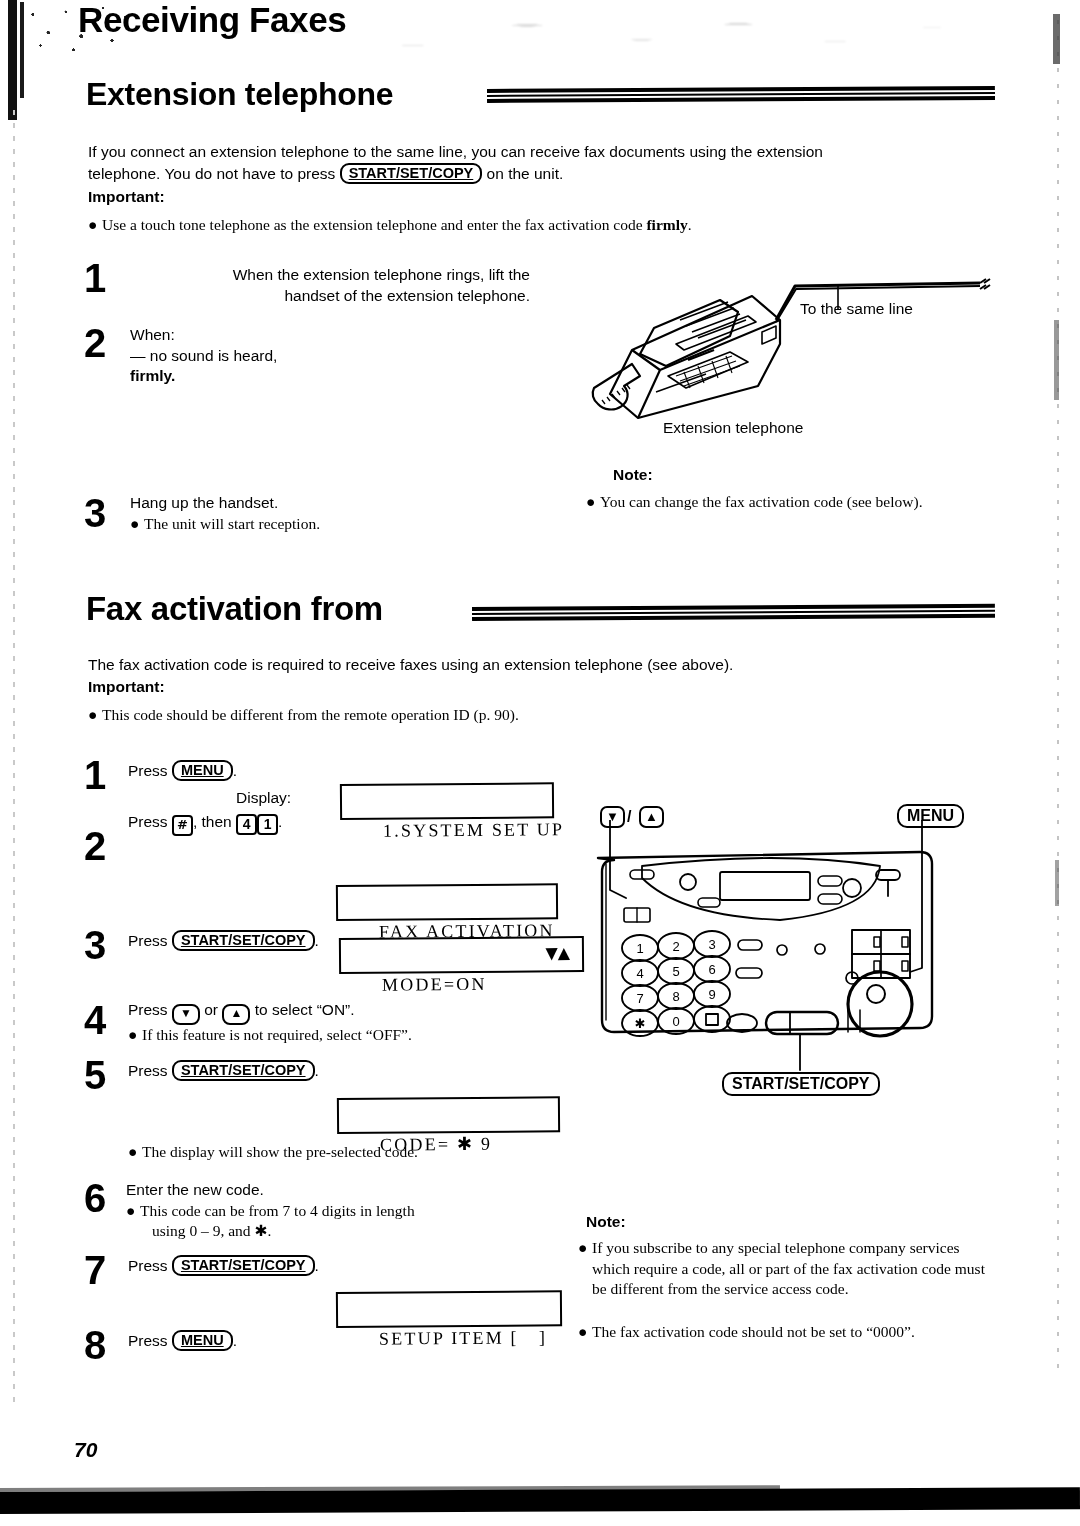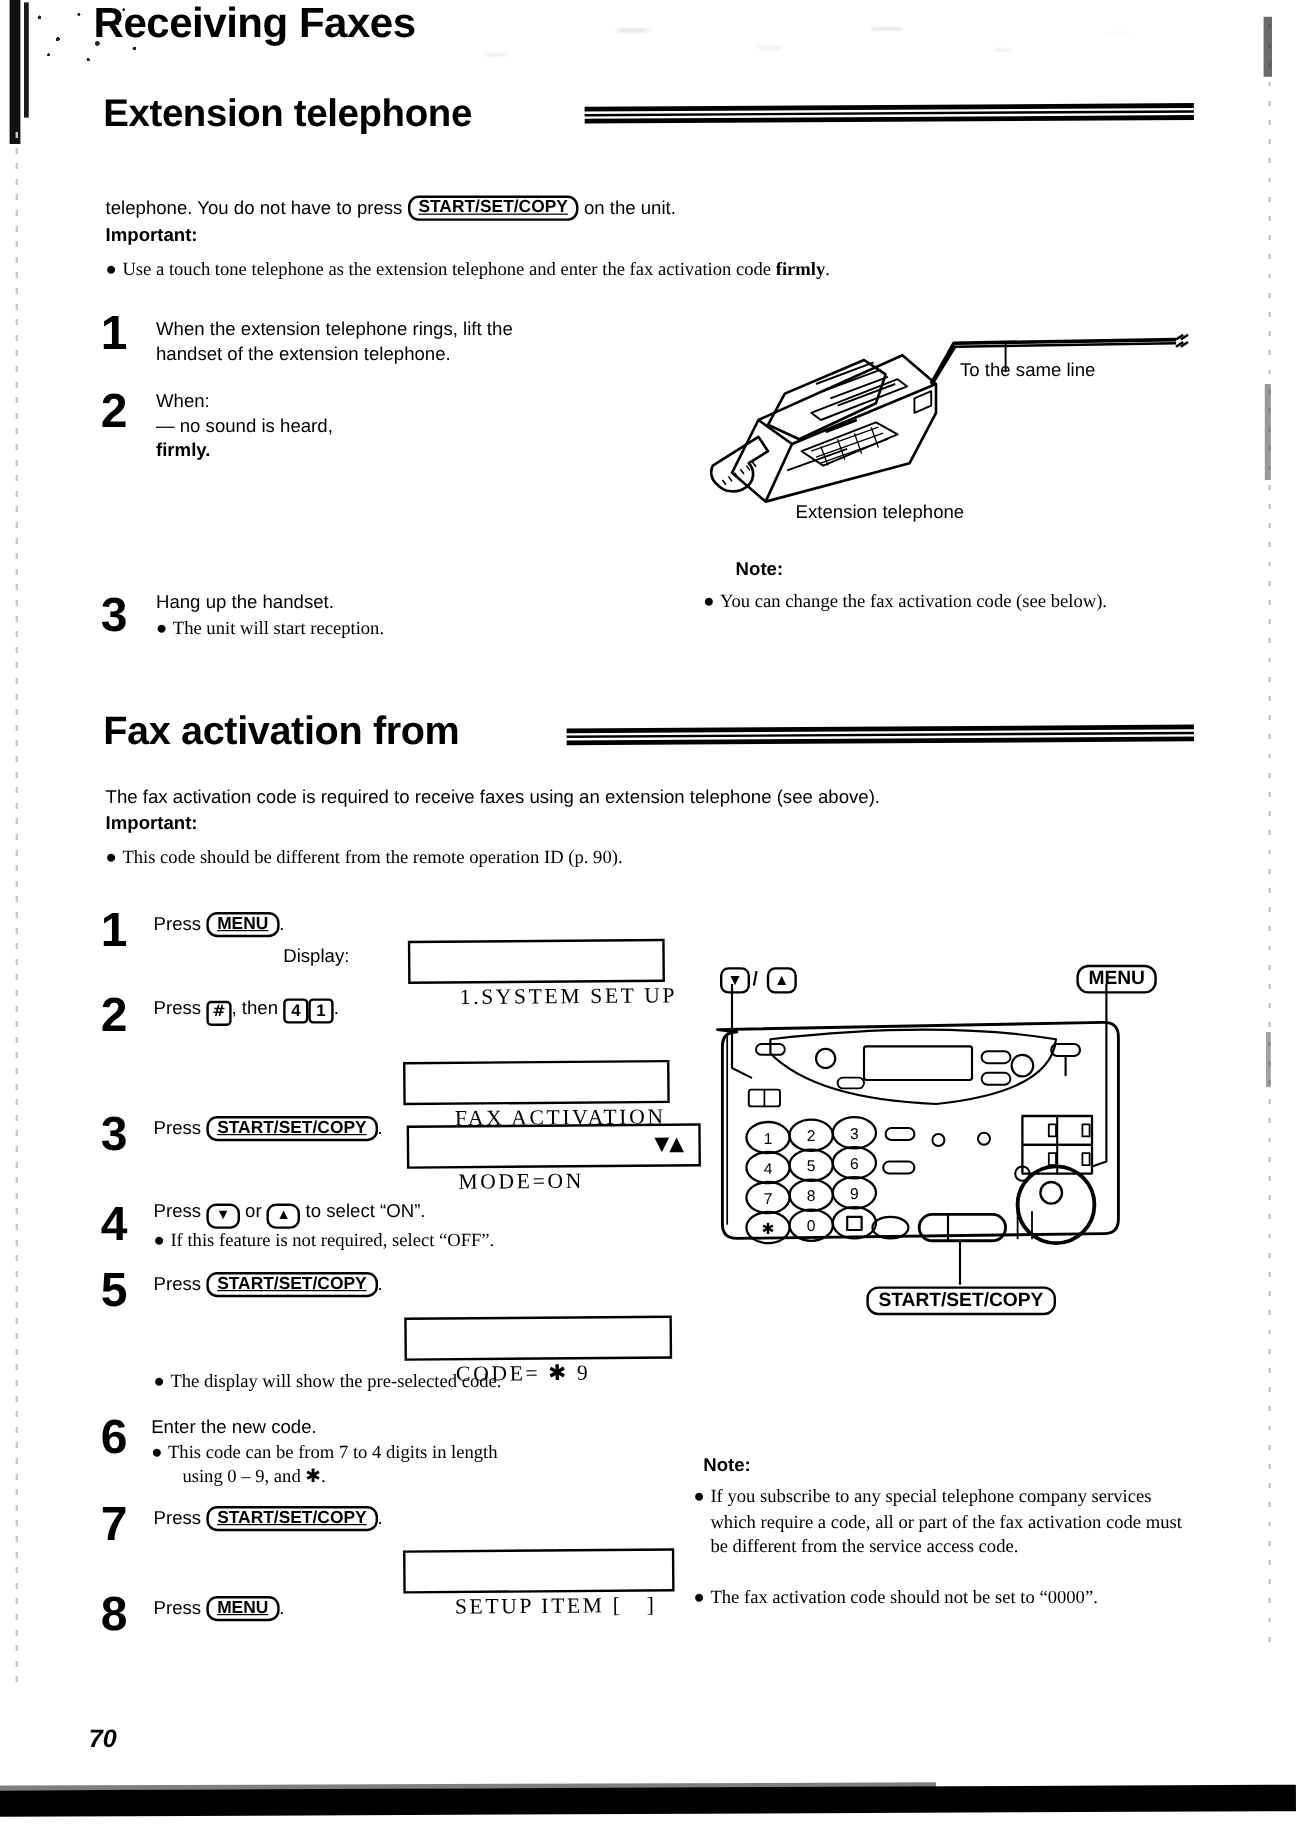--- a/index.html
+++ b/index.html
@@ -117,33 +117,34 @@
 
   <div class="chap-title">Receiving Faxes</div>
 
   <div class="sec-head" style="left:86px;top:78px;">Extension telephone</div>
   <div class="sec-rule" style="left:487px;top:88px;width:508px;">
     <i class="a"></i>
       <i class="b"></i>
       <i class="c"></i>
   </div>
 
+  <div class="p" style="left:88px;top:142px;width:900px;">If you connect an extension telephone to the same line, you can receive fax documents using the extension</div>
   <div class="p" style="left:88px;top:163px;width:900px;">
     <span>telephone. You do not have to press</span>
     <span class="key">START/SET/COPY</span>
     <span>on the unit.</span>
   </div>
   <div class="imp" style="left:88px;top:188px;">Important:</div>
   <div class="bullet" style="left:88px;top:215px;width:900px;">
     <span class="dot">●</span>
     <span class="txt"><span>Use a touch tone telephone as the extension telephone and enter the fax activation code </span><span class="b">firmly</span><span>.</span></span>
   </div>
 
   <div class="stepnum" style="left:84px;top:258px;">1</div>
-  <div class="stepbody" style="left:130px;top:265px;width:400px;">
+  <div class="stepbody" style="left:130px;top:265px;width:400px;text-align:right;">
     <div>When the extension telephone rings, lift the</div>
     <div>handset of the extension telephone.</div>
   </div>
 
   <div class="stepnum" style="left:84px;top:323px;">2</div>
   <div class="stepbody" style="left:130px;top:325px;width:420px;">
     <div>When:</div>
     <div>— no sound is heard,</div>
     <div class="b">firmly.</div>
   </div>
@@ -216,21 +217,21 @@
   <div class="stepbody" style="left:128px;top:760px;">
     <span>Press</span>
     <span class="key">MENU</span><span>.</span>
   </div>
   <div class="lcd-label" style="left:236px;top:789px;">Display:</div>
   <div class="lcd" style="left:340px;top:784px;width:196px;">
     <span>1.SYSTEM SET UP</span>
   </div>
 
   <div class="stepnum" style="left:84px;top:826px;">2</div>
-  <div class="stepbody" style="left:128px;top:831px;">
+  <div class="stepbody" style="left:128px;top:812px;">
     <span>Press</span>
     <span class="keysq" style="font-family:'DejaVu Sans',sans-serif;font-size:13px;">#</span><span>, then</span>
     <span class="keysq">4</span><span class="keysq">1</span><span>.</span>
   </div>
   <div class="lcd" style="left:336px;top:885px;width:204px;">
     <span>FAX ACTIVATION</span>
   </div>
 
   <div class="stepnum" style="left:84px;top:925px;">3</div>
   <div class="stepbody" style="left:128px;top:930px;">

